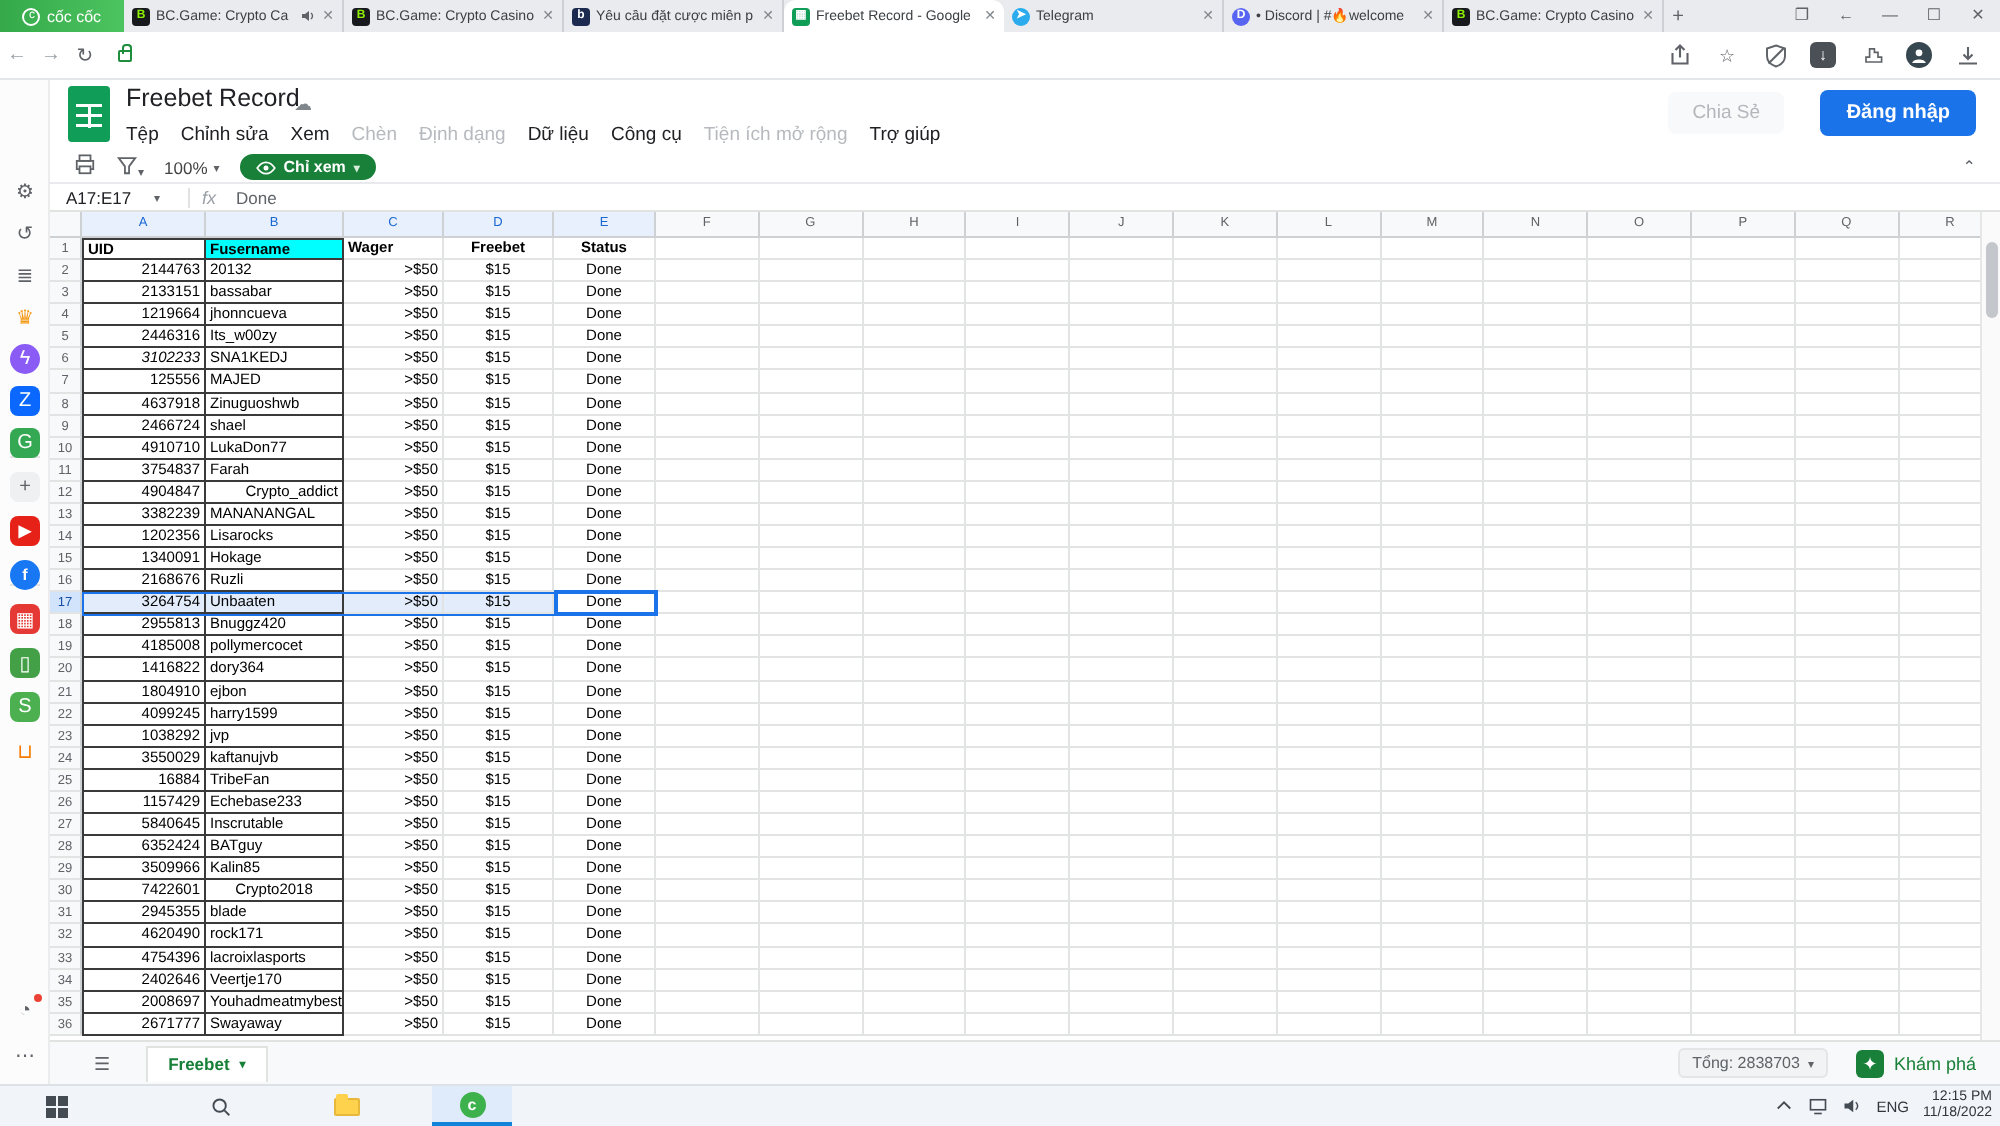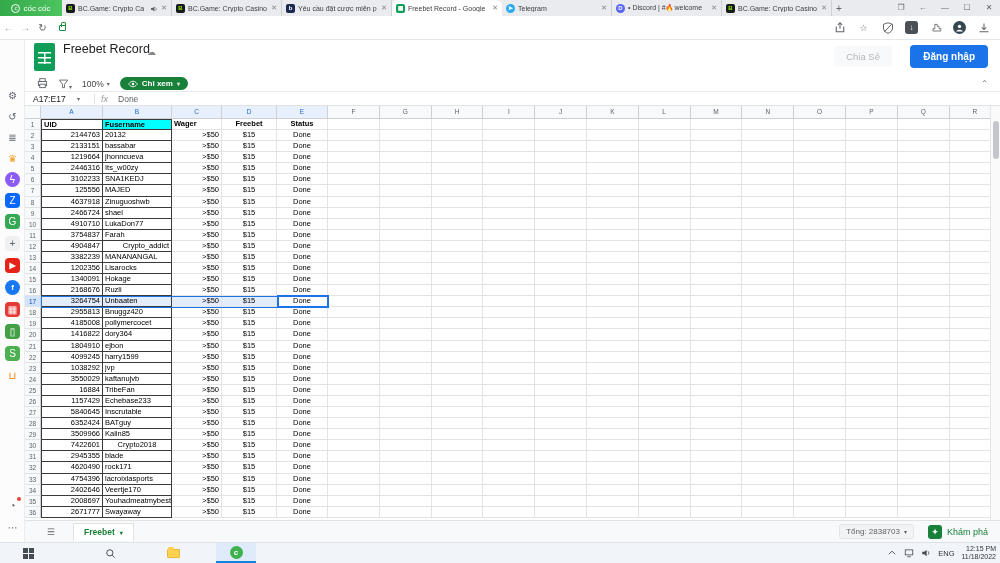--- a/index.html
+++ b/index.html
@@ -231,20 +231,31 @@
     <div class="sic" style="top: 306px; color: rgb(255, 255, 255); background: rgb(76, 175, 80);">S</div>
     <div class="sic" style="top: 328px; color: rgb(245, 124, 0);">⊔</div>
     <div class="sic" style="top: 458px; color: rgb(95, 99, 104);">◔<span class="badge"></span></div>
     <div class="sic" style="top: 480px; color: rgb(95, 99, 104);">⋯</div>
   </div>
 
 <div class="abs" id="gsheader">
   <div id="gslogo"></div>
   <div id="doctitle">Freebet Record</div>
   <div id="cloud">☁</div>
+  <div id="menubar">
+      <span class="menu">Tệp</span>
+      <span class="menu">Chỉnh sửa</span>
+      <span class="menu">Xem</span>
+      <span class="menu dis">Chèn</span>
+      <span class="menu dis">Định dạng</span>
+      <span class="menu">Dữ liệu</span>
+      <span class="menu">Công cụ</span>
+      <span class="menu dis">Tiện ích mở rộng</span>
+      <span class="menu">Trợ giúp</span>
+    </div>
   <div id="sharebtn">Chia Sẻ</div>
   <div id="signinbtn">Đăng nhập</div>
 </div>
 
 <div class="abs" id="toolbar">
   <span class="tbic"><svg viewBox="0 0 16 16">
         <rect x="4" y="1" width="8" height="4" fill="none" stroke="#5f6368" stroke-width="1.3"></rect>
         <rect x="2" y="5" width="12" height="6" fill="none" stroke="#5f6368" stroke-width="1.3"></rect>
         <rect x="4" y="9" width="8" height="5" fill="#fff" stroke="#5f6368" stroke-width="1.3"></rect>
       </svg></span>
@@ -397,21 +408,21 @@
         <div class="gc" style="width: 51.8px;"></div>
         <div class="gc" style="width: 51.8px;"></div>
         <div class="gc" style="width: 51.8px;"></div>
         <div class="gc" style="width: 51.8px;"></div>
         <div class="gc" style="width: 51.8px;"></div>
         <div class="gc" style="width: 51.8px;"></div>
         <div class="gc" style="width: 51.8px;"></div>
       </div>
       <div class="grow">
         <div class="rn">6</div>
-        <div class="gc bA" style="width: 62px; text-align: right;">3102233</div>
+        <div class="gc bA" style="width: 62px; text-align: right; font-style: italic;">3102233</div>
         <div class="gc bB" style="width: 69px; text-align: left;">SNA1KEDJ</div>
         <div class="gc" style="width: 50px; text-align: right;">&gt;$50</div>
         <div class="gc" style="width: 55px; text-align: center;">$15</div>
         <div class="gc" style="width: 51px; text-align: center;">Done</div>
         <div class="gc" style="width: 51.8px;"></div>
         <div class="gc" style="width: 51.8px;"></div>
         <div class="gc" style="width: 51.8px;"></div>
         <div class="gc" style="width: 51.8px;"></div>
         <div class="gc" style="width: 51.8px;"></div>
         <div class="gc" style="width: 51.8px;"></div>

